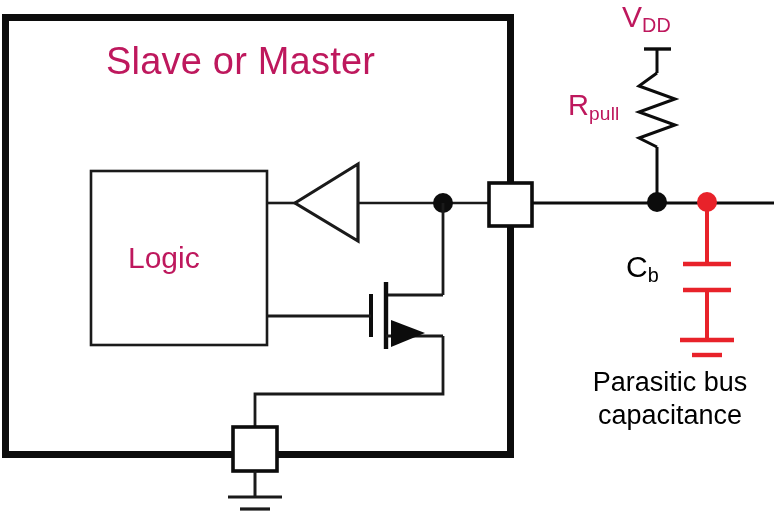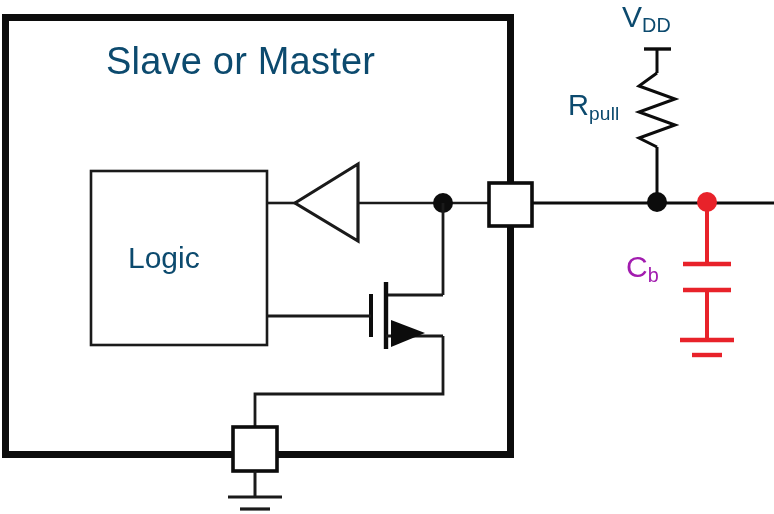--- a/index.html
+++ b/index.html
@@ -22,23 +22,23 @@
     position: absolute;
     left: 0;
     top: 0;
     width: 774px;
     height: 514px;
   }
   .lbl {
     position: absolute;
     white-space: nowrap;
     line-height: 1;
-    color: #0c4a6e;
+    color: #be185d;
   }
-  .lbl-red { color: #a21caf; }
+  .lbl-red { color: #000000; }
   .lbl sub {
     font-size: 0.66em;
     vertical-align: baseline;
     position: relative;
     top: 0.26em;
     letter-spacing: 0.2px;
   }
   #label-block-title {
     left: 106px;
     top: 42px;
@@ -142,14 +142,18 @@
   <div class="lbl" id="label-logic">Logic</div>
 
   <div class="lbl" id="label-block-title">Slave or Master</div>
 
   <div class="lbl" id="label-vdd"><span>V</span><sub>DD</sub></div>
 
   <div class="lbl" id="label-rpull"><span>R</span><sub>pull</sub></div>
 
   <div class="lbl lbl-red" id="label-cb"><span>C</span><sub>b</sub></div>
 
+  <div class="lbl lbl-red" id="label-parasitic">
+      <span>Parasitic bus</span>
+      <span>capacitance</span>
+    </div>
 
 </div>
 
 </body></html>

